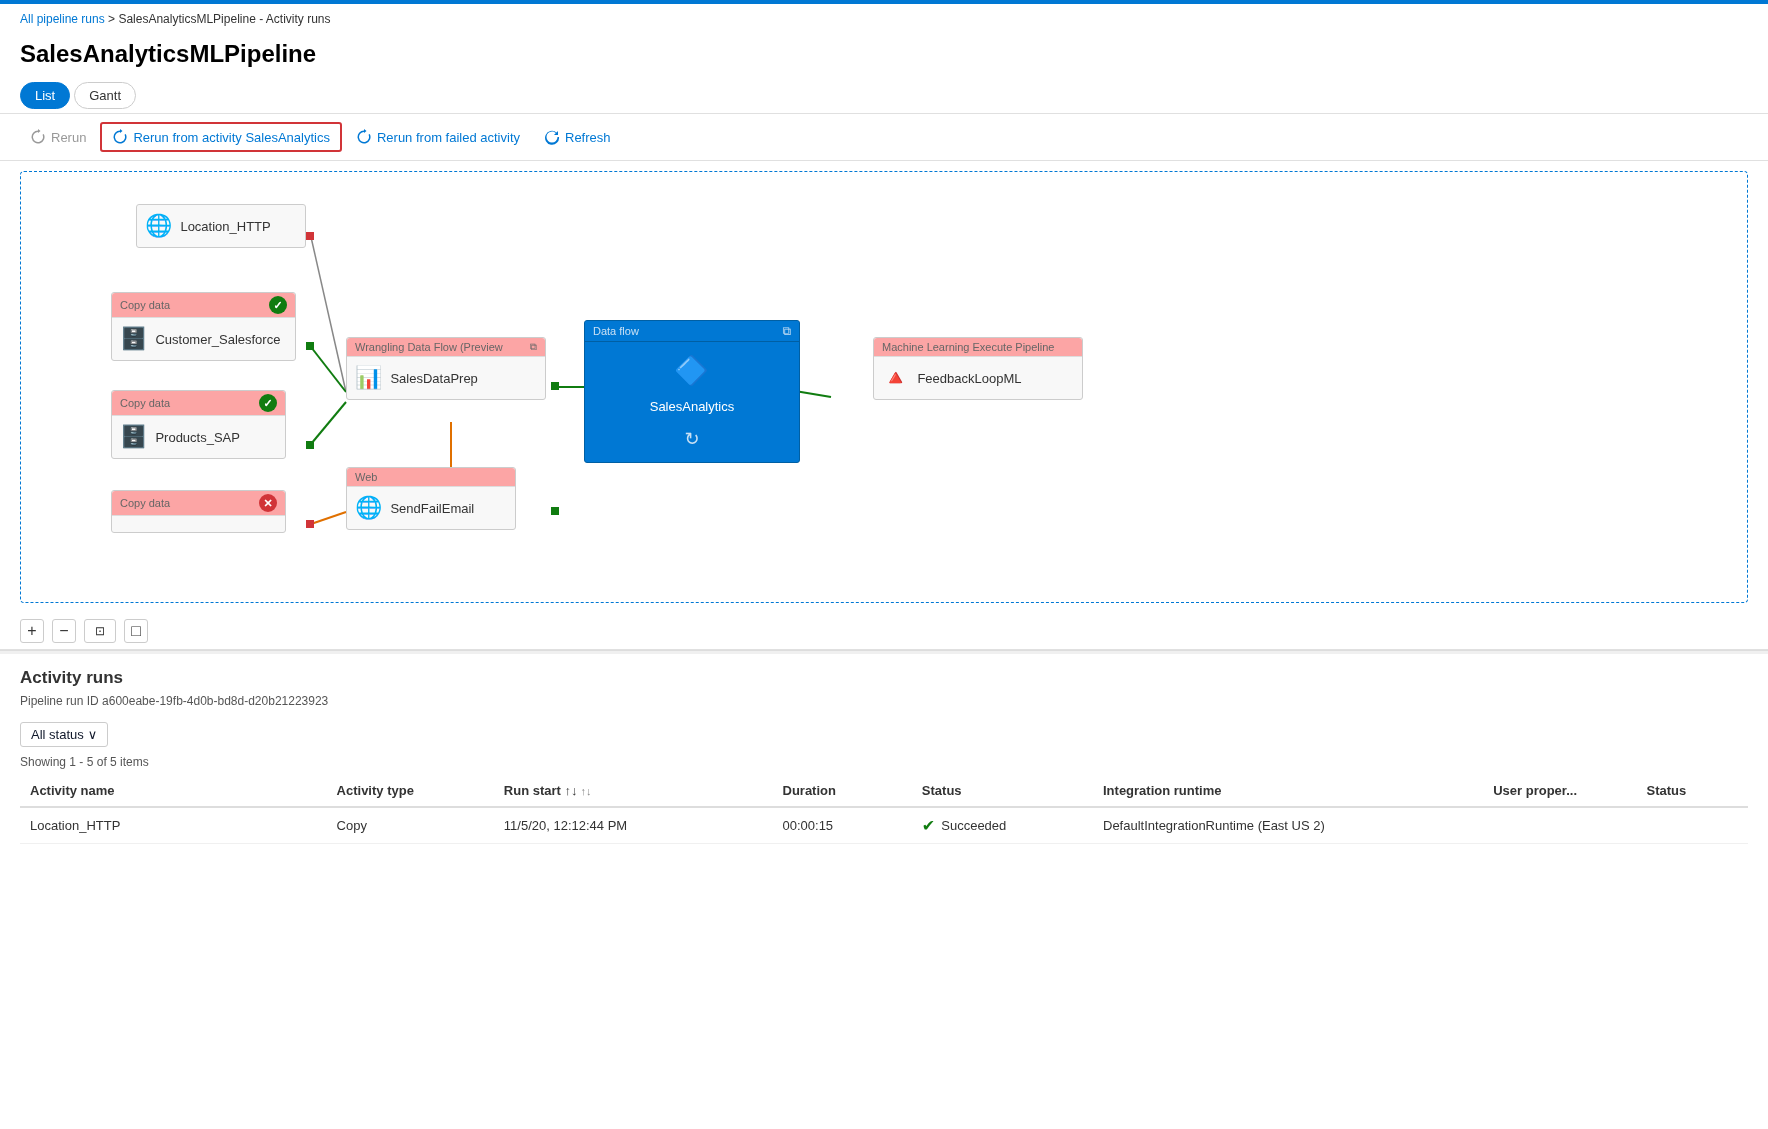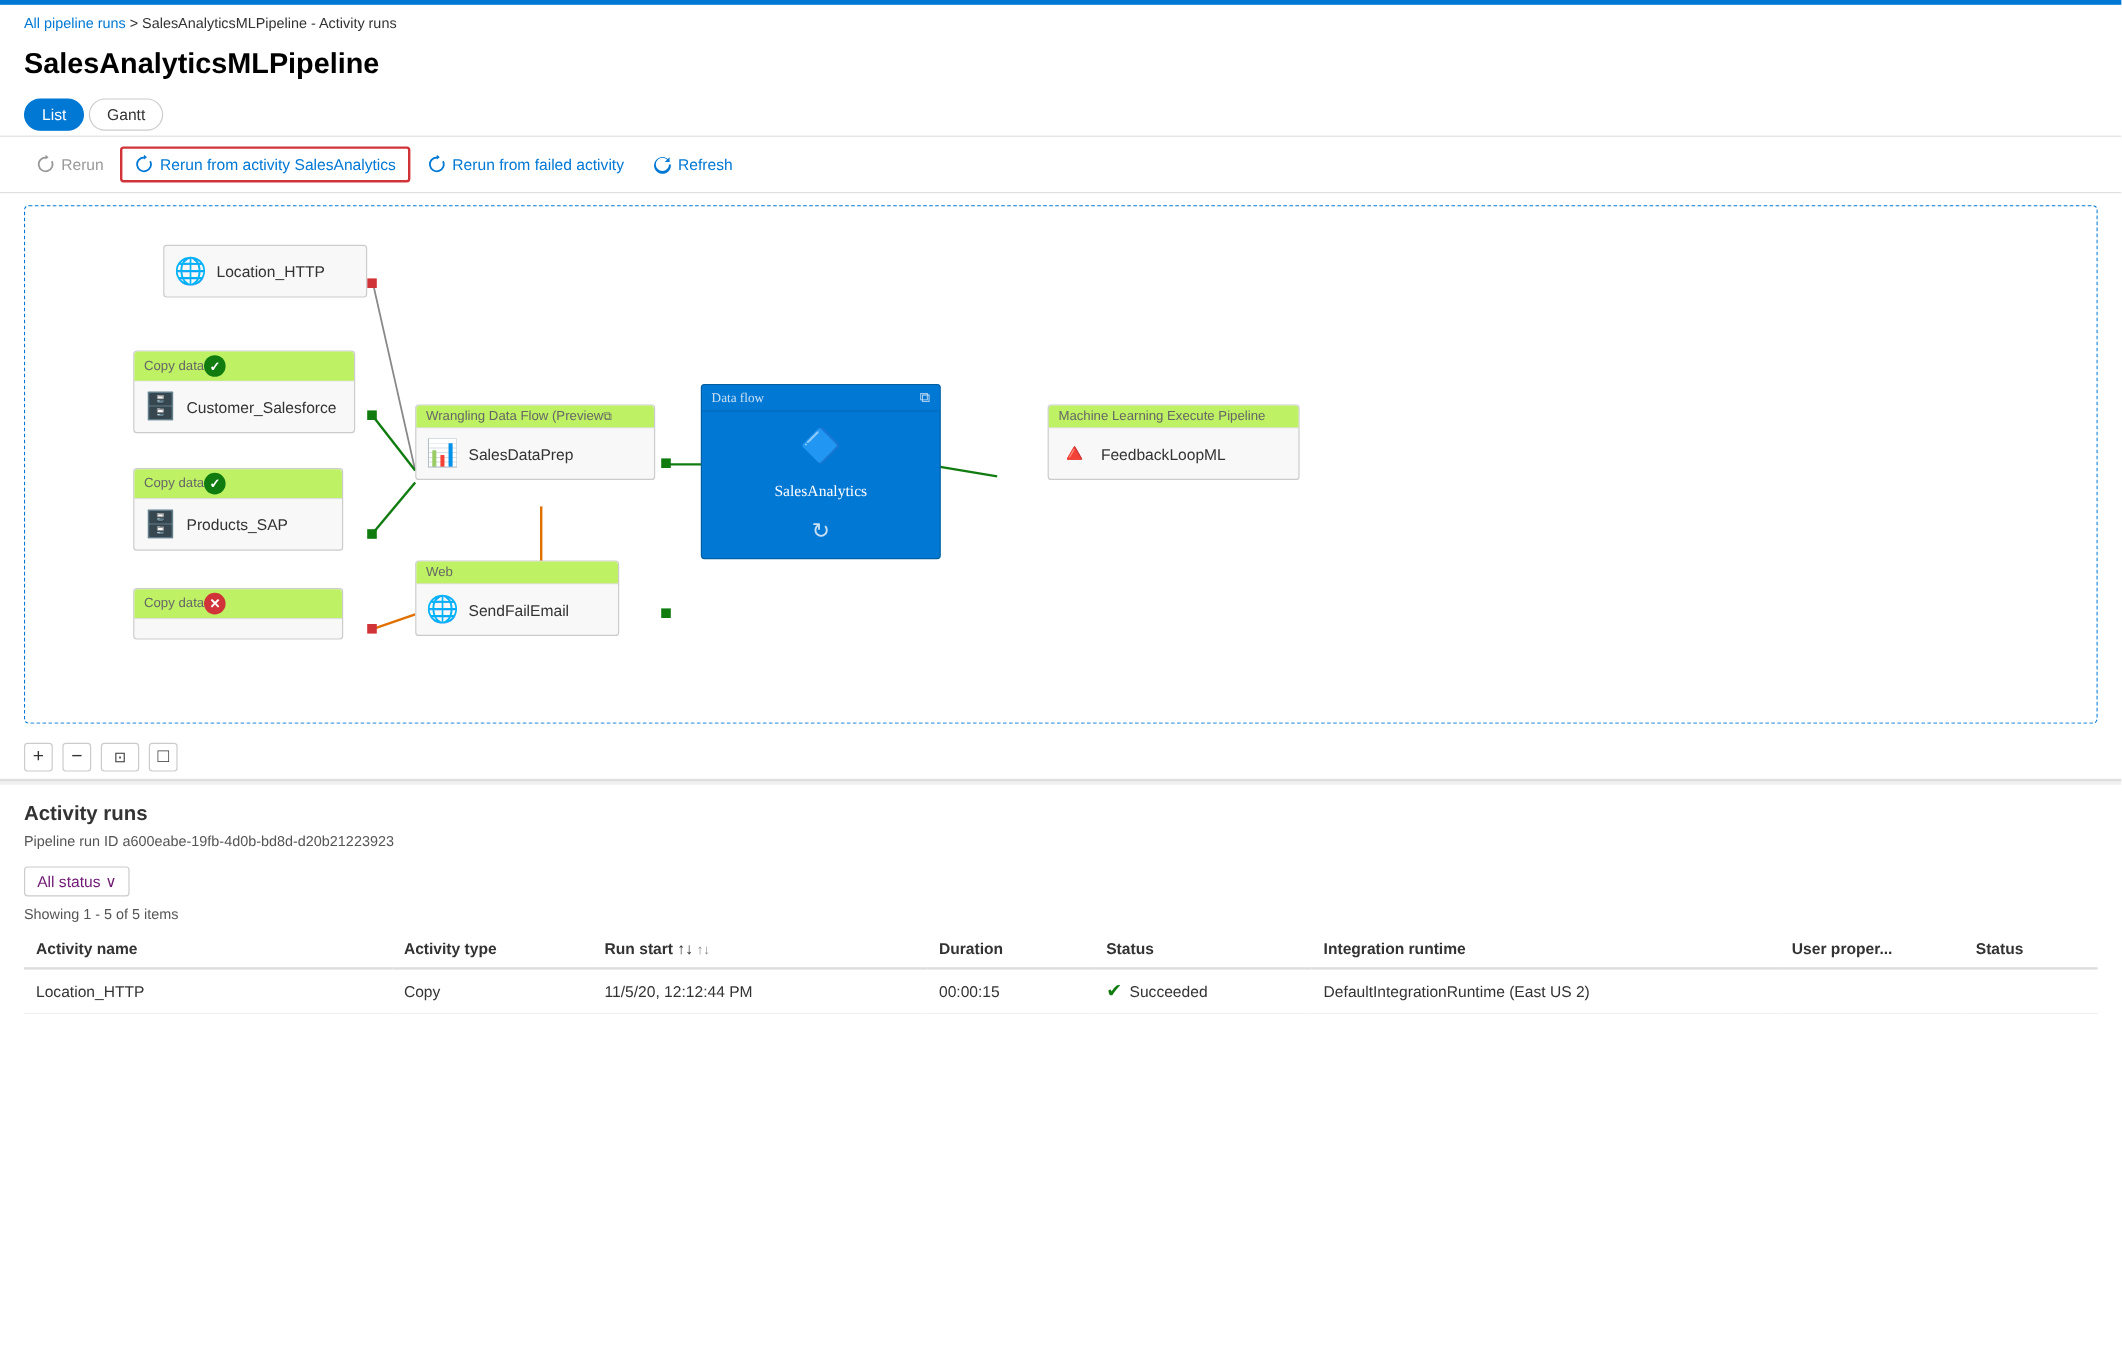--- a/index.html
+++ b/index.html
@@ -43,25 +43,26 @@
       position: absolute;
       border-radius: 3px;
       background: #f8f8f8;
       border: 1px solid #ccc;
       min-width: 160px;
     }
     .node-header {
       font-size: 11px;
       color: #666;
       padding: 3px 8px;
-      background: #bef264;
+      background: #fca5a5;
       border-bottom: 1px solid #ddd;
       border-radius: 3px 3px 0 0;
       display: flex;
       align-items: center;
+      justify-content: space-between;
     }
     .node-body {
       display: flex;
       align-items: center;
       gap: 8px;
       padding: 8px;
     }
     .node-icon { font-size: 22px; }
     .node-label { font-size: 13px; font-weight: 500; }
 
@@ -111,21 +112,21 @@
 
     .section-divider { height: 4px; background: #f0f0f0; border-top: 1px solid #ddd; }
 
     .activity-runs { padding: 14px 20px; }
     .activity-runs h2 { font-size: 17px; font-weight: 700; margin-bottom: 6px; }
     .run-id { font-size: 12px; color: #555; margin-bottom: 10px; }
 
     .filter-row { padding: 4px 0 8px; }
     .filter-btn {
       border: 1px solid #ccc; border-radius: 3px; padding: 4px 10px;
-      background: #fff; cursor: pointer; font-size: 13px; color: #701a75;
+      background: #fff; cursor: pointer; font-size: 13px; color: #0f172a;
       display: inline-flex; align-items: flex-end; gap: 4px;
     }
 
     .showing-text { font-size: 12px; color: #555; margin-bottom: 6px; }
 
     table { width: 100%; border-collapse: collapse; font-size: 13px; }
     th { text-align: left; padding: 8px 10px; font-weight: 600; border-bottom: 2px solid #ddd; color: #333; }
     td { padding: 8px 10px; border-bottom: 1px solid #f0f0f0; color: #333; }
 
     .th-sortable { cursor: pointer; }
@@ -276,21 +277,21 @@
     <div class="node" style="left:325px;top:295px;width:170px;">
       <div class="node-header">
         <span>Web</span>
       </div>
       <div class="node-body">
         <span class="node-icon" style="color:#0078d4">🌐</span>
         <span class="node-label">SendFailEmail</span>
       </div>
     </div>
 
-    <div class="node node-dataflow" style="left:563px;top:148px;width:200px;font-family:Liberation Serif, serif;">
+    <div class="node node-dataflow" style="left:563px;top:148px;width:216px;">
       <div class="node-header" style="display:flex;justify-content:space-between;align-items:center;">
         <span>Data flow</span>
         <span style="font-size:12px">⧉</span>
       </div>
       <div class="node-body" style="flex-direction:column;align-items:center;padding:12px;">
         <span class="node-icon" style="font-size:28px;color:#c8e0f4">🔷</span>
         <span class="node-label" style="color:white;margin-top:4px;">SalesAnalytics</span>
         <span style="font-size:18px;color:#c8e0f4;margin-top:6px;">↻</span>
       </div>
     </div>

